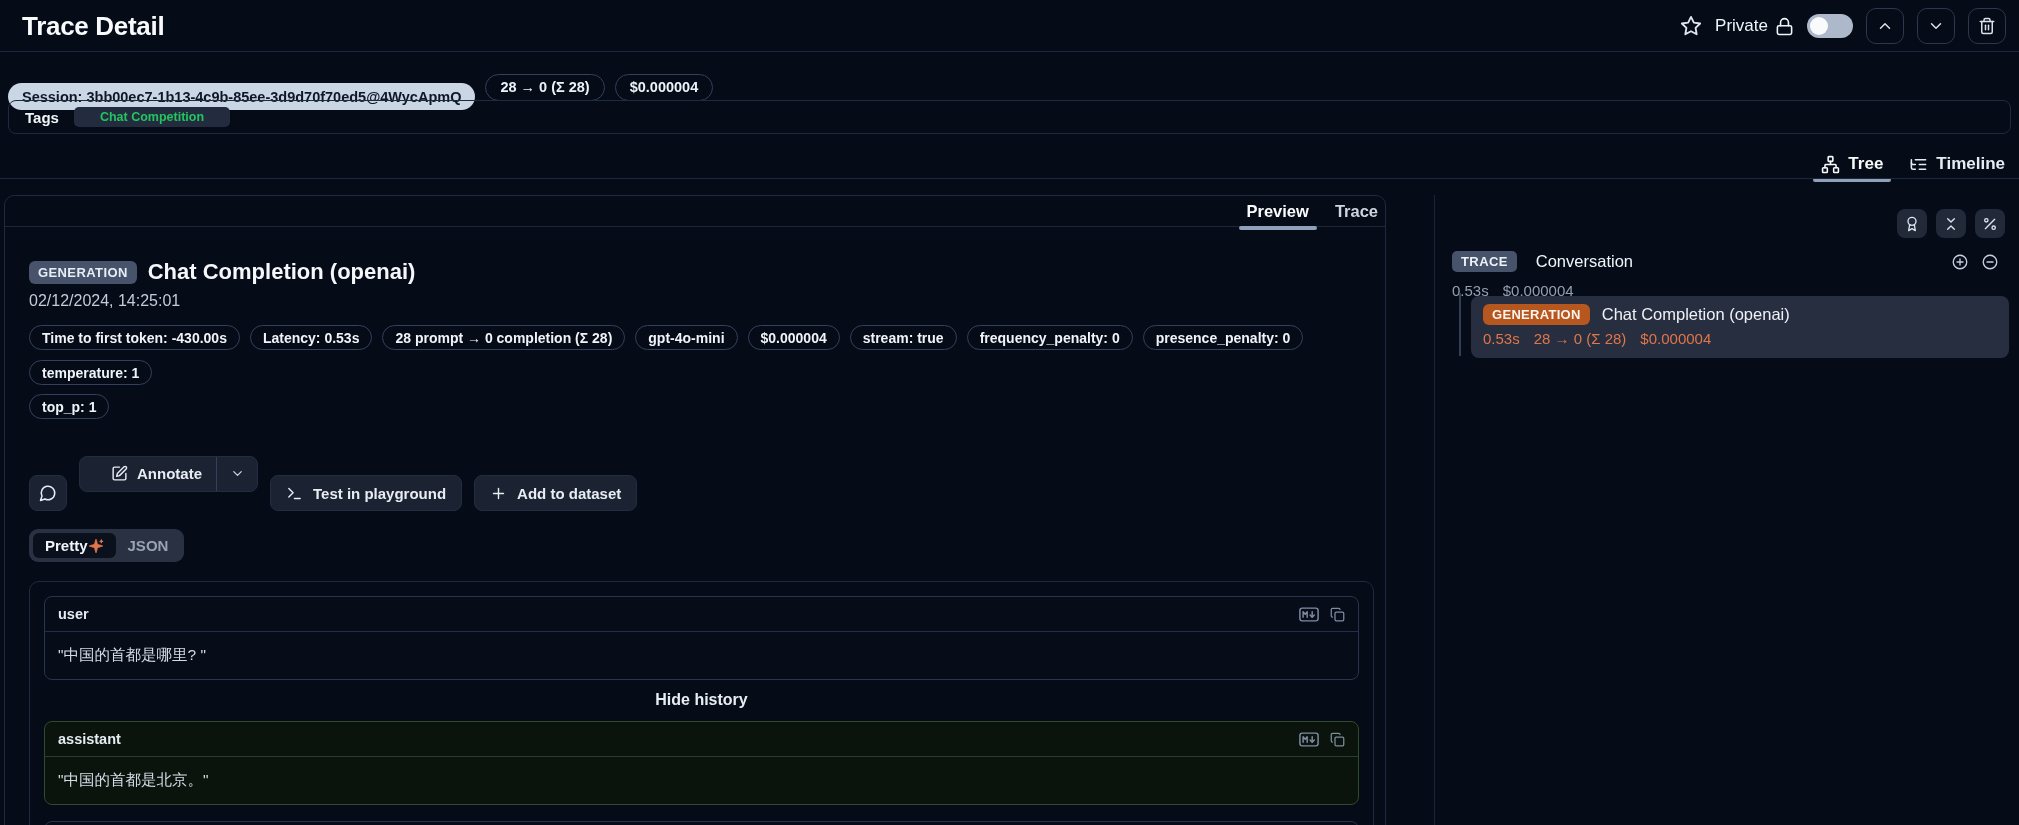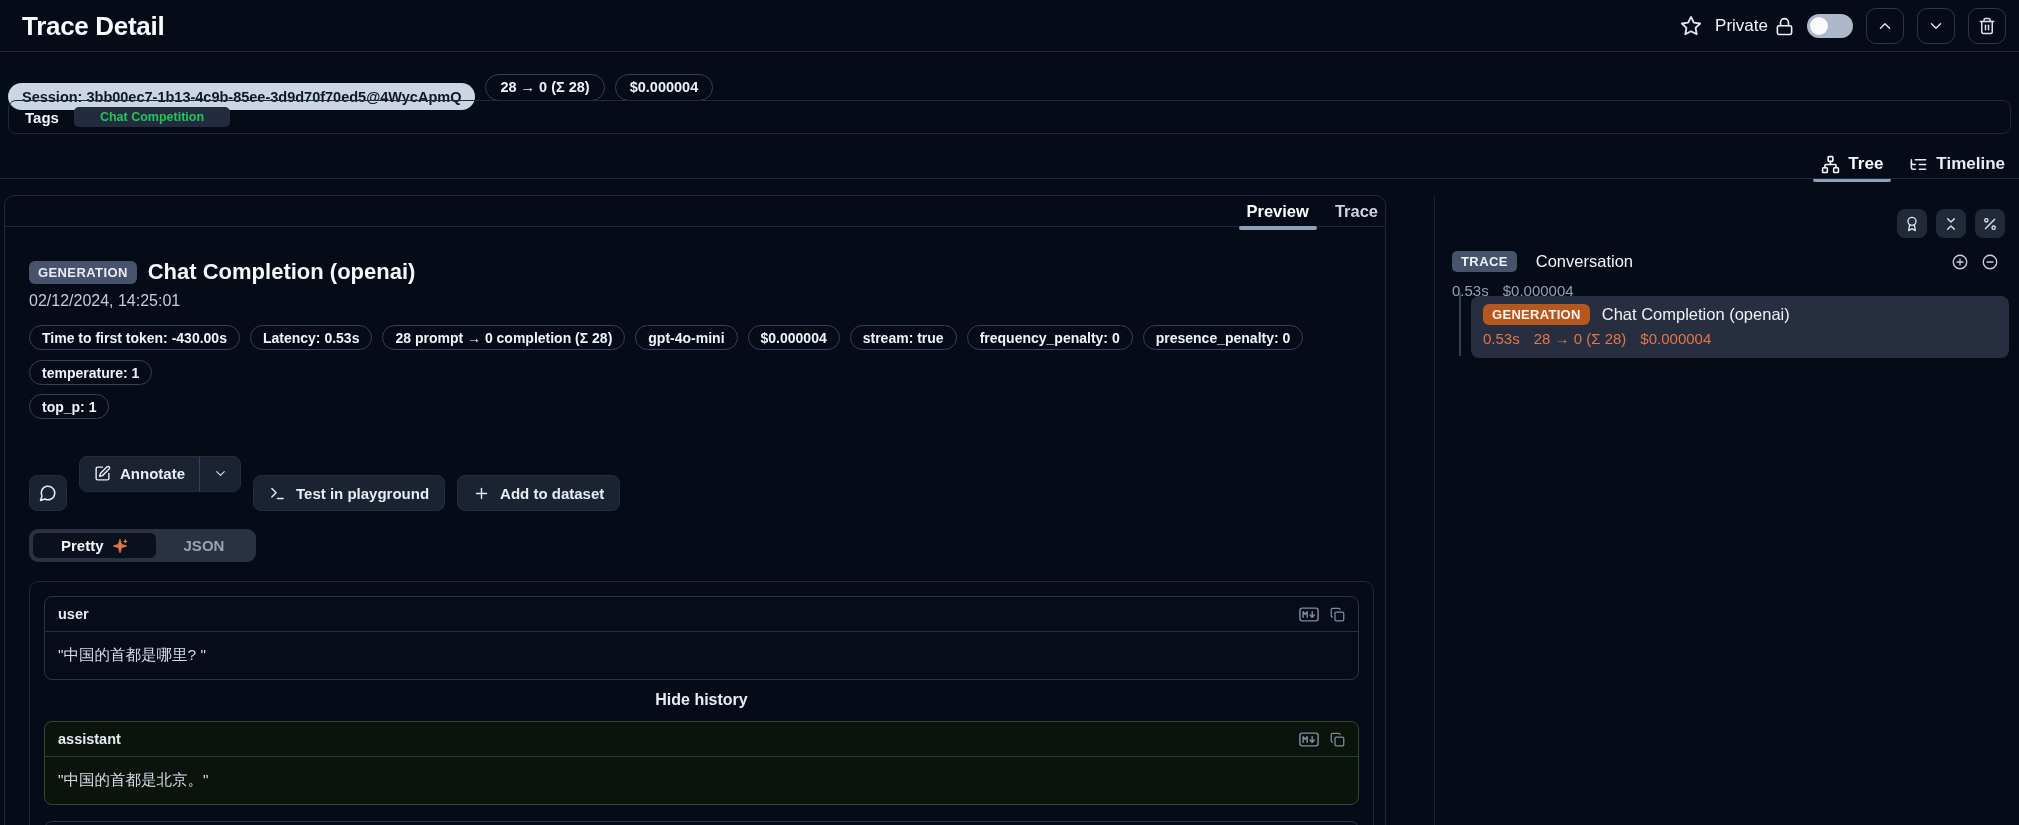--- a/index.html
+++ b/index.html
@@ -61,26 +61,26 @@
   .badge-row { display:flex; gap:10px; margin-top:15px; flex-wrap:wrap; }
   .badge-row.second { margin-top:9px; }
   .m-pill { height:25px; border:1px solid #33415c; border-radius:13px; display:flex; align-items:center; padding:1px 12px;
             font-size:14px; font-weight:600; color:#f0f4f9; white-space:nowrap; }
 
   .actions-row { display:flex; align-items:center; gap:12px; margin-top:17px; }
   .btn { height:36px; background:#1b2231; border:1px solid #242d40; border-radius:8px; color:#e8edf4;
          display:flex; align-items:center; gap:10px; padding:0 15px; font-size:15px; font-weight:600; cursor:pointer;margin-top:39px; }
   .btn-icon-only { width:38px; padding:0; justify-content:center; }
   .btn-split { display:flex; height:36px; background:#1b2231; border:1px solid #242d40; border-radius:8px; overflow:hidden; }
-  .btn-split .main { display:flex; align-items:center; gap:9px; padding:0 14px; font-size:15px; font-weight:600; color:#e8edf4; cursor:pointer; }
+  .btn-split .main { display:flex; align-items:center; gap:9px; padding:0 14px; font-size:15px; font-weight:600; color:#e8edf4; cursor:pointer;margin-left:17px; }
   .btn-split .sep { width:1px; background:#33415c; margin:0; }
   .btn-split .caret { width:40px; display:flex; align-items:center; justify-content:center; color:#cdd6e3; cursor:pointer; }
 
   .fmt-toggle { display:inline-flex; align-items:center; background:#2a3142; border-radius:9px; padding:4px; margin-top:18px; }
-  .fmt-seg { display:flex; align-items:center; gap:8px; padding:4px 28px; border-radius:6px; font-size:15px; font-weight:600; color:#98a3b3; cursor:pointer; }
+  .fmt-seg { display:flex; align-items:center; padding:4px 12px; border-radius:6px; font-size:15px; font-weight:600; color:#98a3b3; cursor:pointer; }
   .fmt-seg.active { background:#0b101d; color:#f2f5f9; }
 
   .io-wrap { margin-top:19px; border:1px solid #1e2a40; border-radius:10px; padding:14px; height:360px; }
   .msg { border:1px solid #283550; border-radius:8px; background:#060c18; }
   .msg-head { height:35px; display:flex; align-items:center; padding:0 13px; border-bottom:1px solid #232f48; }
   .msg-role { font-size:14.5px; font-weight:600; color:#e6ebf2; }
   .msg-tools { margin-left:auto; display:flex; align-items:center; gap:11px; color:#7f8ca1; }
   .msg-body { padding:13px; font-size:15.5px; color:#d4dce7; }
   .msg.assistant { border-color:#30492f; background:#0b130d; }
   .msg.assistant .msg-head { border-bottom-color:#27402a; }

